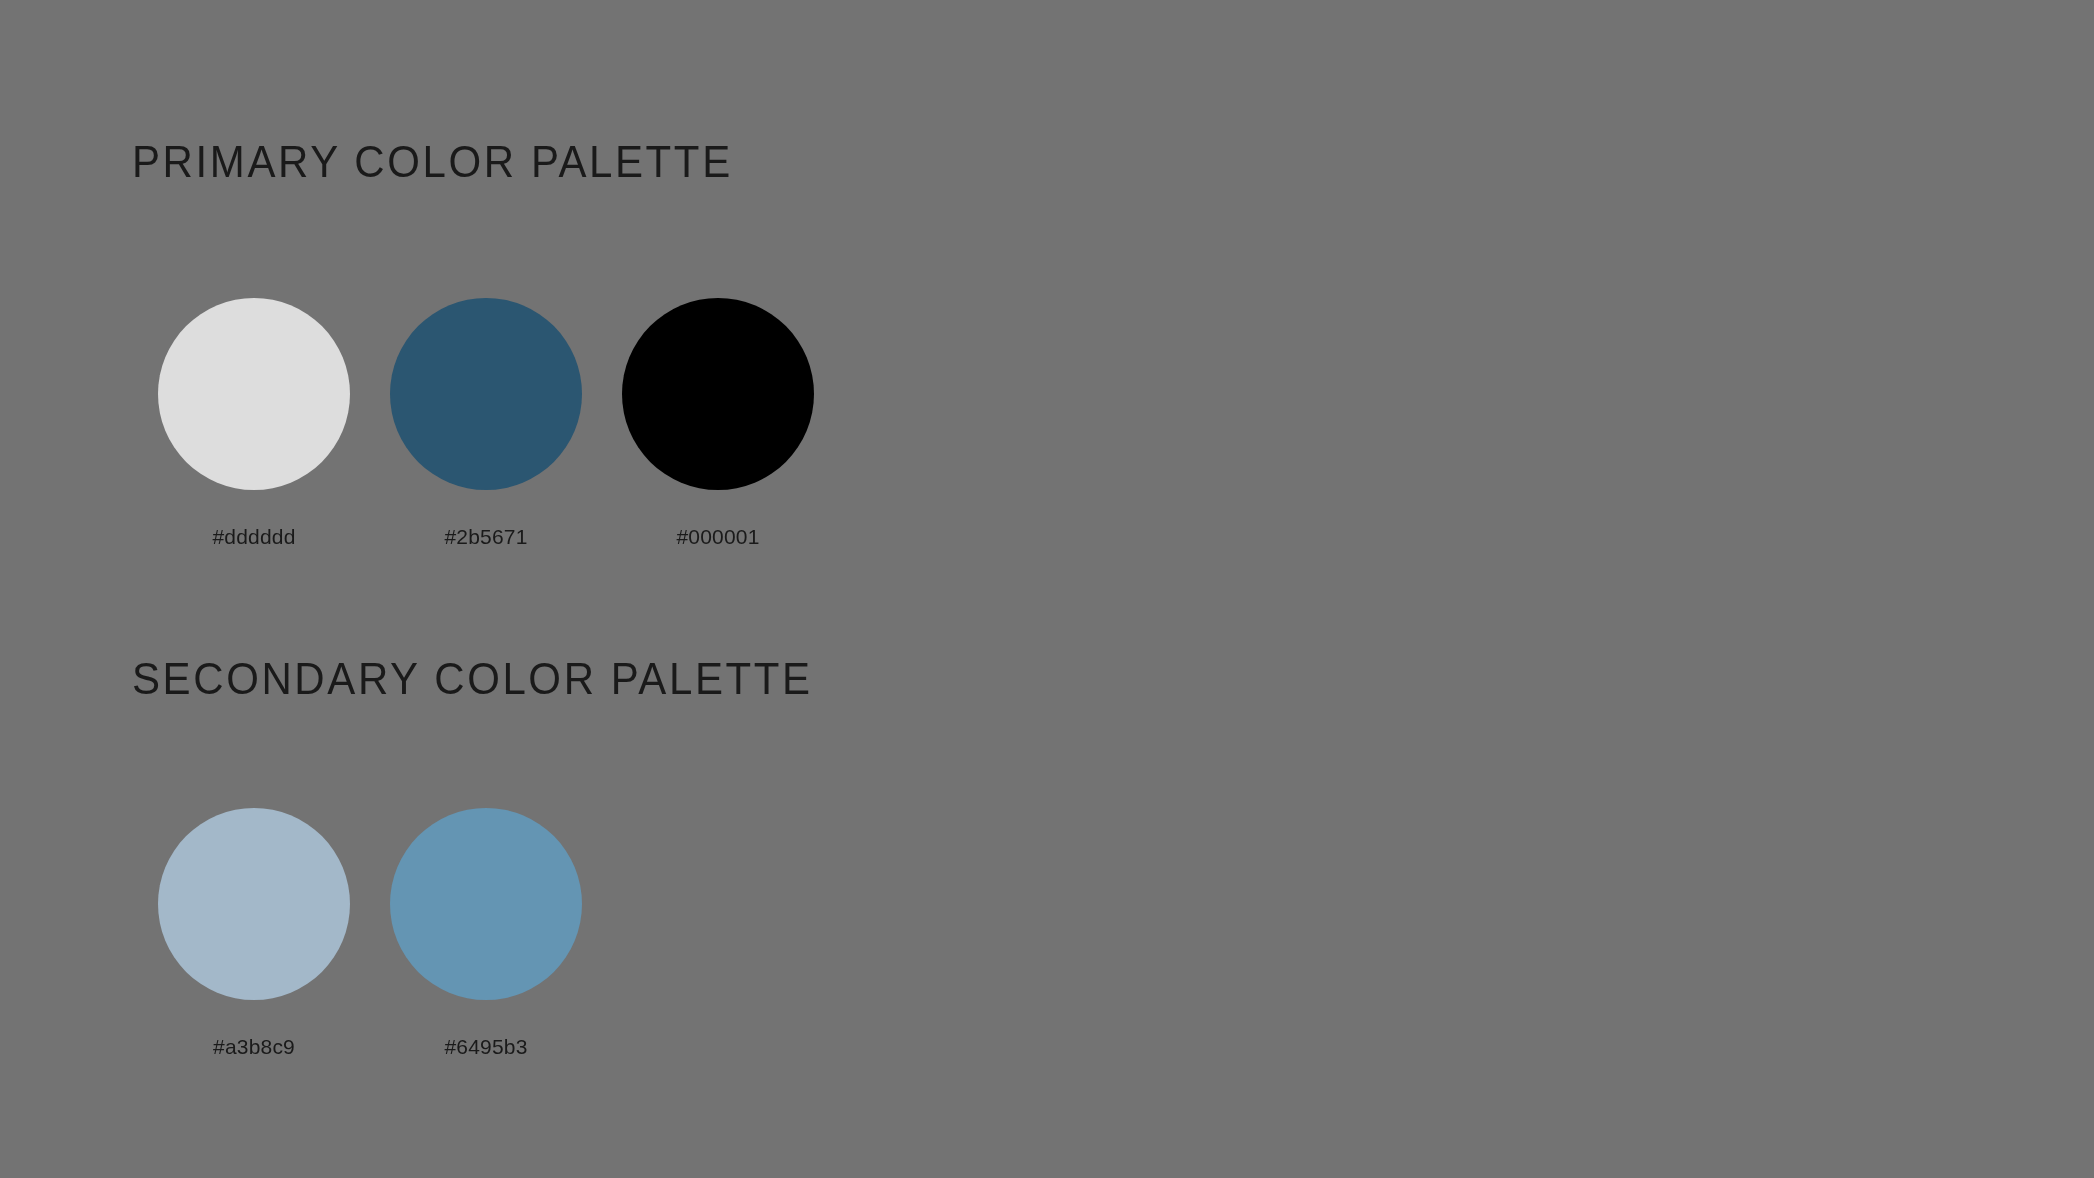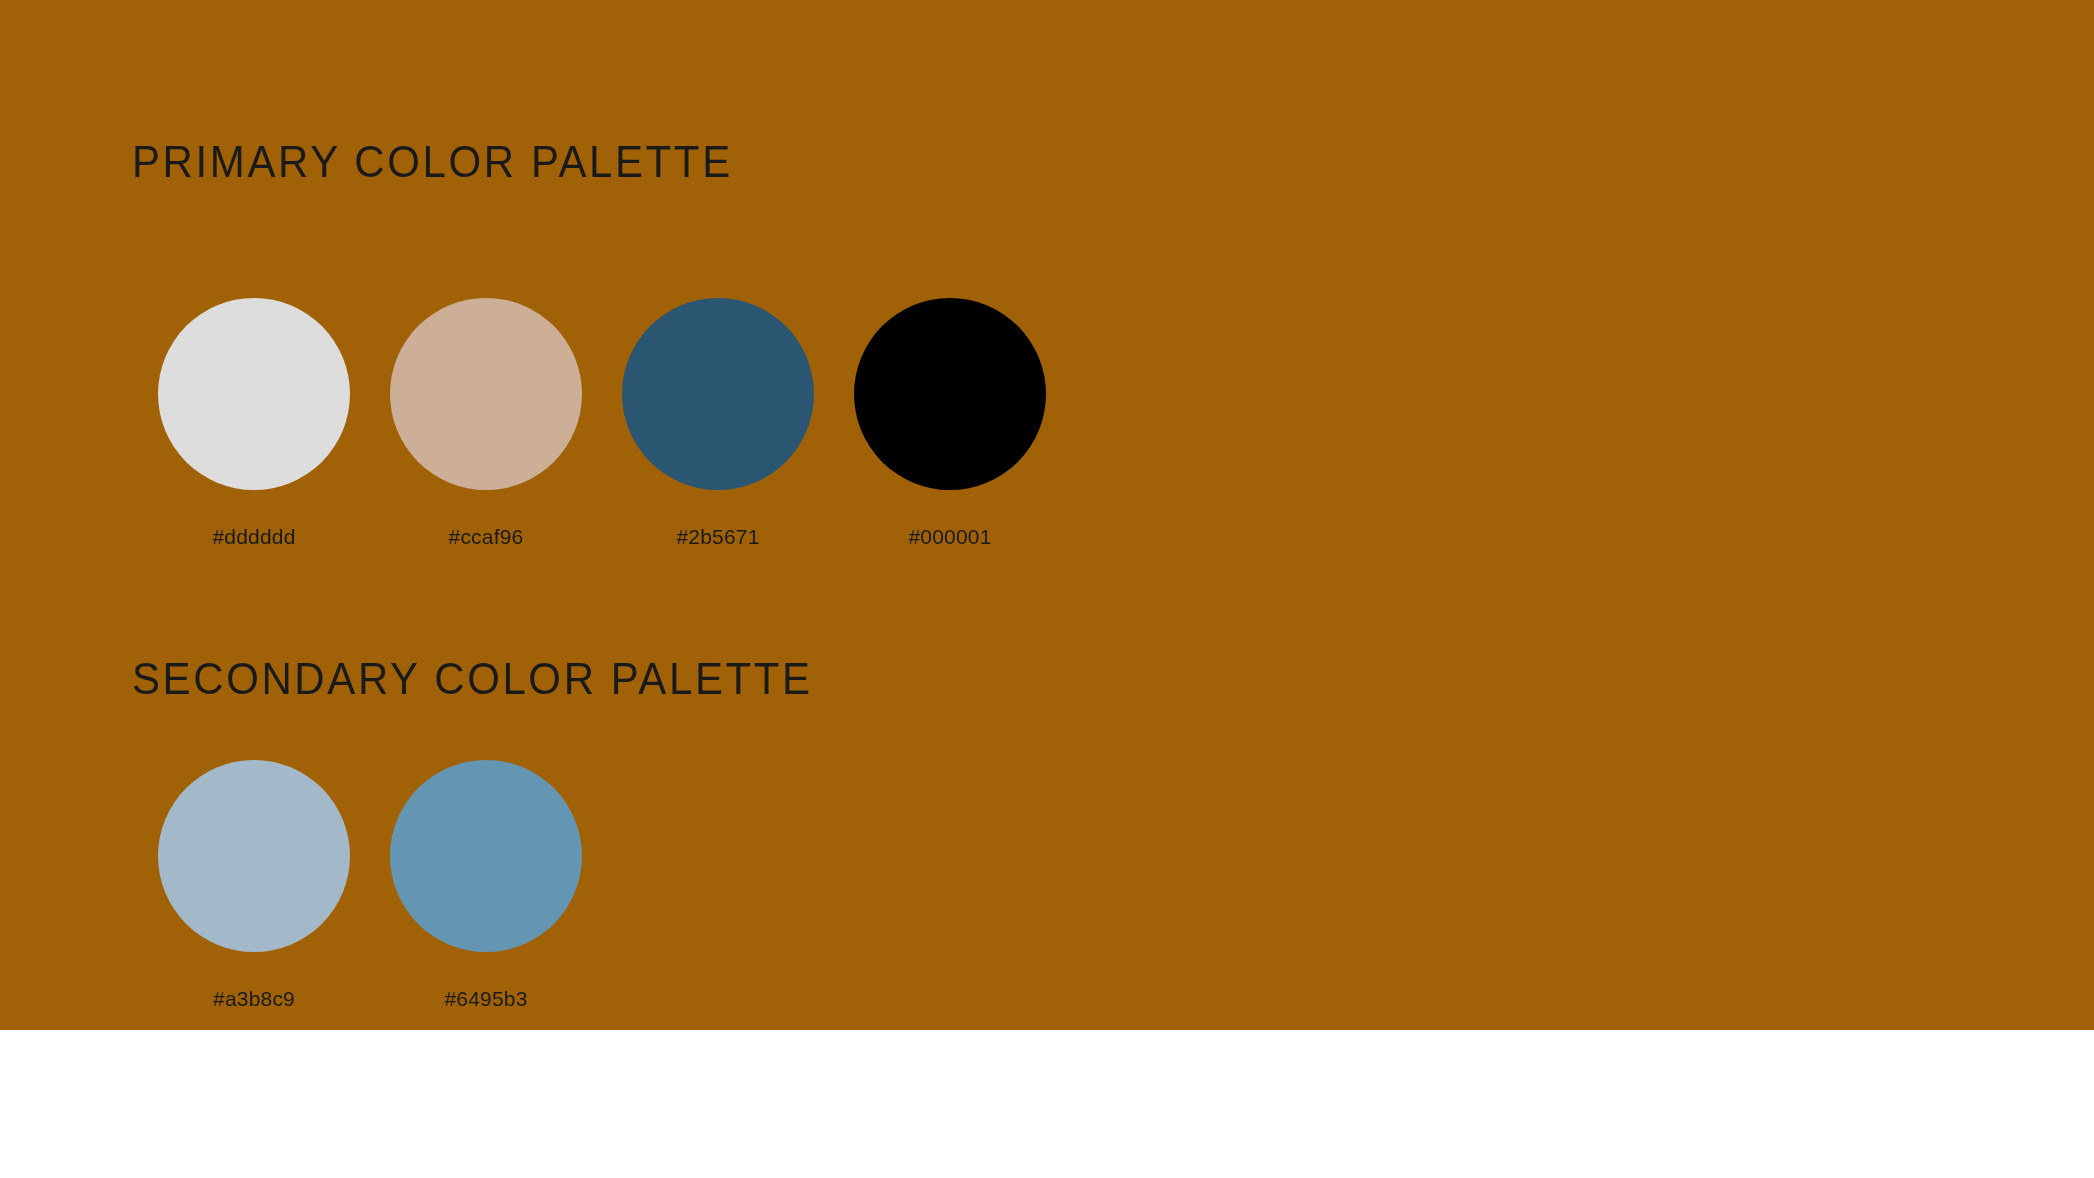--- a/index.html
+++ b/index.html
@@ -12,22 +12,22 @@
     width: 2094px;
     height: 1178px;
     overflow: hidden;
     font-family: "Liberation Sans", sans-serif;
     -webkit-font-smoothing: antialiased;
   }
 
   .board {
     position: relative;
     width: 2094px;
-    height: 1030px;
-    background: #a16207;
+    height: 1178px;
+    background: #737373;
   }
 
   
   .section-title {
     position: absolute;
     left: 132px;
     margin: 0;
     font-family: "Liberation Sans", sans-serif;
     font-weight: 300;
     font-size: 42px;
@@ -42,21 +42,21 @@
   #title-secondary { top: 655px; }
 
   
   .swatch-row {
     position: absolute;
     left: 138px;
     display: flex;
     align-items: flex-start;
   }
   #row-primary   { top: 298px; }
-  #row-secondary { top: 760px; }
+  #row-secondary { top: 808px; }
 
   .swatch {
     width: 232px;
     display: flex;
     flex-direction: column;
     align-items: center;
   }
 
   .swatch-dot {
     width: 192px;
@@ -86,24 +86,20 @@
 
   <div class="swatch-row" id="row-primary">
 
     <div class="swatch">
       <div class="swatch-dot" style="background-color: rgb(221, 221, 221);"></div>
       <div class="swatch-label">#dddddd</div>
     </div>
 
 
 
-    <div class="swatch">
-      <div class="swatch-dot" style="background-color: rgb(204, 175, 150);"></div>
-      <div class="swatch-label">#ccaf96</div>
-    </div>
 
     <div class="swatch">
       <div class="swatch-dot" style="background-color: rgb(43, 86, 113);"></div>
       <div class="swatch-label">#2b5671</div>
     </div>
 
     <div class="swatch">
       <div class="swatch-dot" style="background-color: rgb(0, 0, 0);"></div>
       <div class="swatch-label">#000001</div>
     </div>

